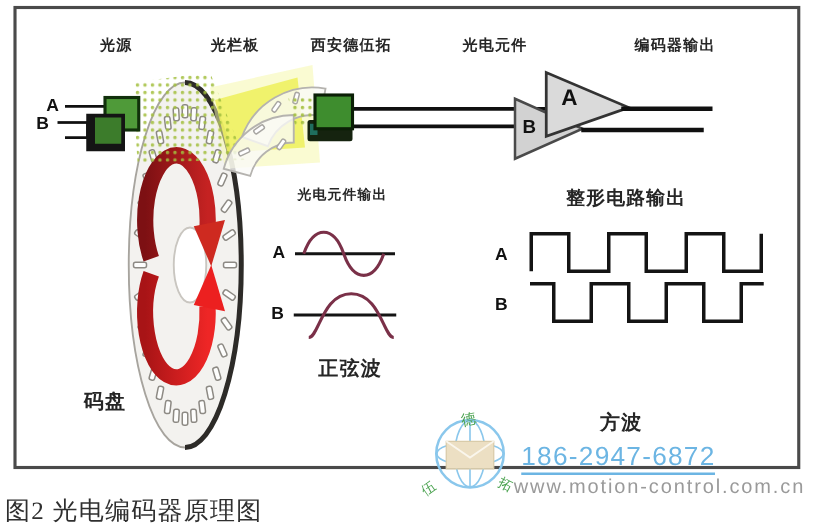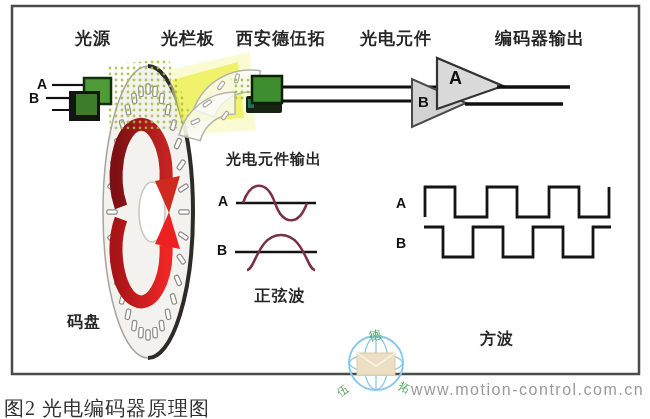--- a/index.html
+++ b/index.html
@@ -2,21 +2,21 @@
 <html><head>
 <meta charset="utf-8">
 <style>
   html,body{margin:0;padding:0;background:#fff;}
   .stage{
     position:relative;width:650px;height:419px;background:#ffffff;overflow:hidden;
     font-family:"Liberation Sans","DejaVu Sans",sans-serif;color:#262626;
   }
   .stage svg{position:absolute;left:0;top:0;}
   .lbl{position:absolute;white-space:nowrap;line-height:1;}
-  .toplbl{font-size:17px;font-weight:600;letter-spacing:1px;transform:translateX(-50%);}
+  .toplbl{font-size:12px;font-weight:600;letter-spacing:1px;transform:translateX(-50%);}
   .seclbl{font-size:16px;font-weight:600;letter-spacing:1px;transform:translateX(-50%);}
   .chan{font-size:14px;font-weight:700;color:#111;}
   .amp-a{font-size:18px;font-weight:700;color:#111;}
   .amp-b{font-size:15px;font-weight:700;color:#111;}
   .caption{position:absolute;left:4px;top:395px;font-size:20px;color:#2f2f2f;
     font-family:"Liberation Serif","DejaVu Serif",serif;letter-spacing:1px;}
   .wm-brand{position:absolute;left:418px;top:331px;font-size:20px;font-weight:700;
     color:#3f9e4f;letter-spacing:5px;}
   .wm-phone{position:absolute;left:417px;top:354px;font-size:21px;color:#6cb5e3;
     letter-spacing:1px;border-bottom:2px solid #6cb5e3;padding-bottom:0px;}
@@ -165,25 +165,27 @@
   <div class="lbl toplbl" style="left:540px;top:30px;">编码器输出</div>
 
   <div class="lbl chan" style="left:37px;top:77px;">A</div>
   <div class="lbl chan" style="left:29px;top:91px;">B</div>
 
   <div class="lbl amp-a" style="left:449px;top:69px;">A</div>
   <div class="lbl amp-b" style="left:418px;top:94px;">B</div>
 
   <div class="lbl seclbl" style="left:84px;top:314px;">码盘</div>
 
-  <div class="lbl seclbl" style="left:274px;top:151px;font-size:15px;">光电元件输出</div>
+  <div class="lbl seclbl" style="left:274px;top:151px;font-size:11px;">光电元件输出</div>
   <div class="lbl chan" style="left:218px;top:194px;">A</div>
   <div class="lbl chan" style="left:217px;top:243px;">B</div>
   <div class="lbl seclbl" style="left:280px;top:288px;font-family:Liberation Serif, serif;">正弦波</div>
 
+  <div class="lbl seclbl" style="left:501px;top:151px;font-size:15px;">整形电路输出</div>
   <div class="lbl chan" style="left:396px;top:196px;">A</div>
   <div class="lbl chan" style="left:396px;top:236px;">B</div>
   <div class="lbl seclbl" style="left:497px;top:290px;margin-top:41px;">方波</div>
 
+  <div class="wm-phone">186-2947-6872</div>
   <div class="wm-url">www.motion-control.com.cn</div>
 
   <div class="caption">图2 光电编码器原理图</div>
 </div>
 
 </body></html>

